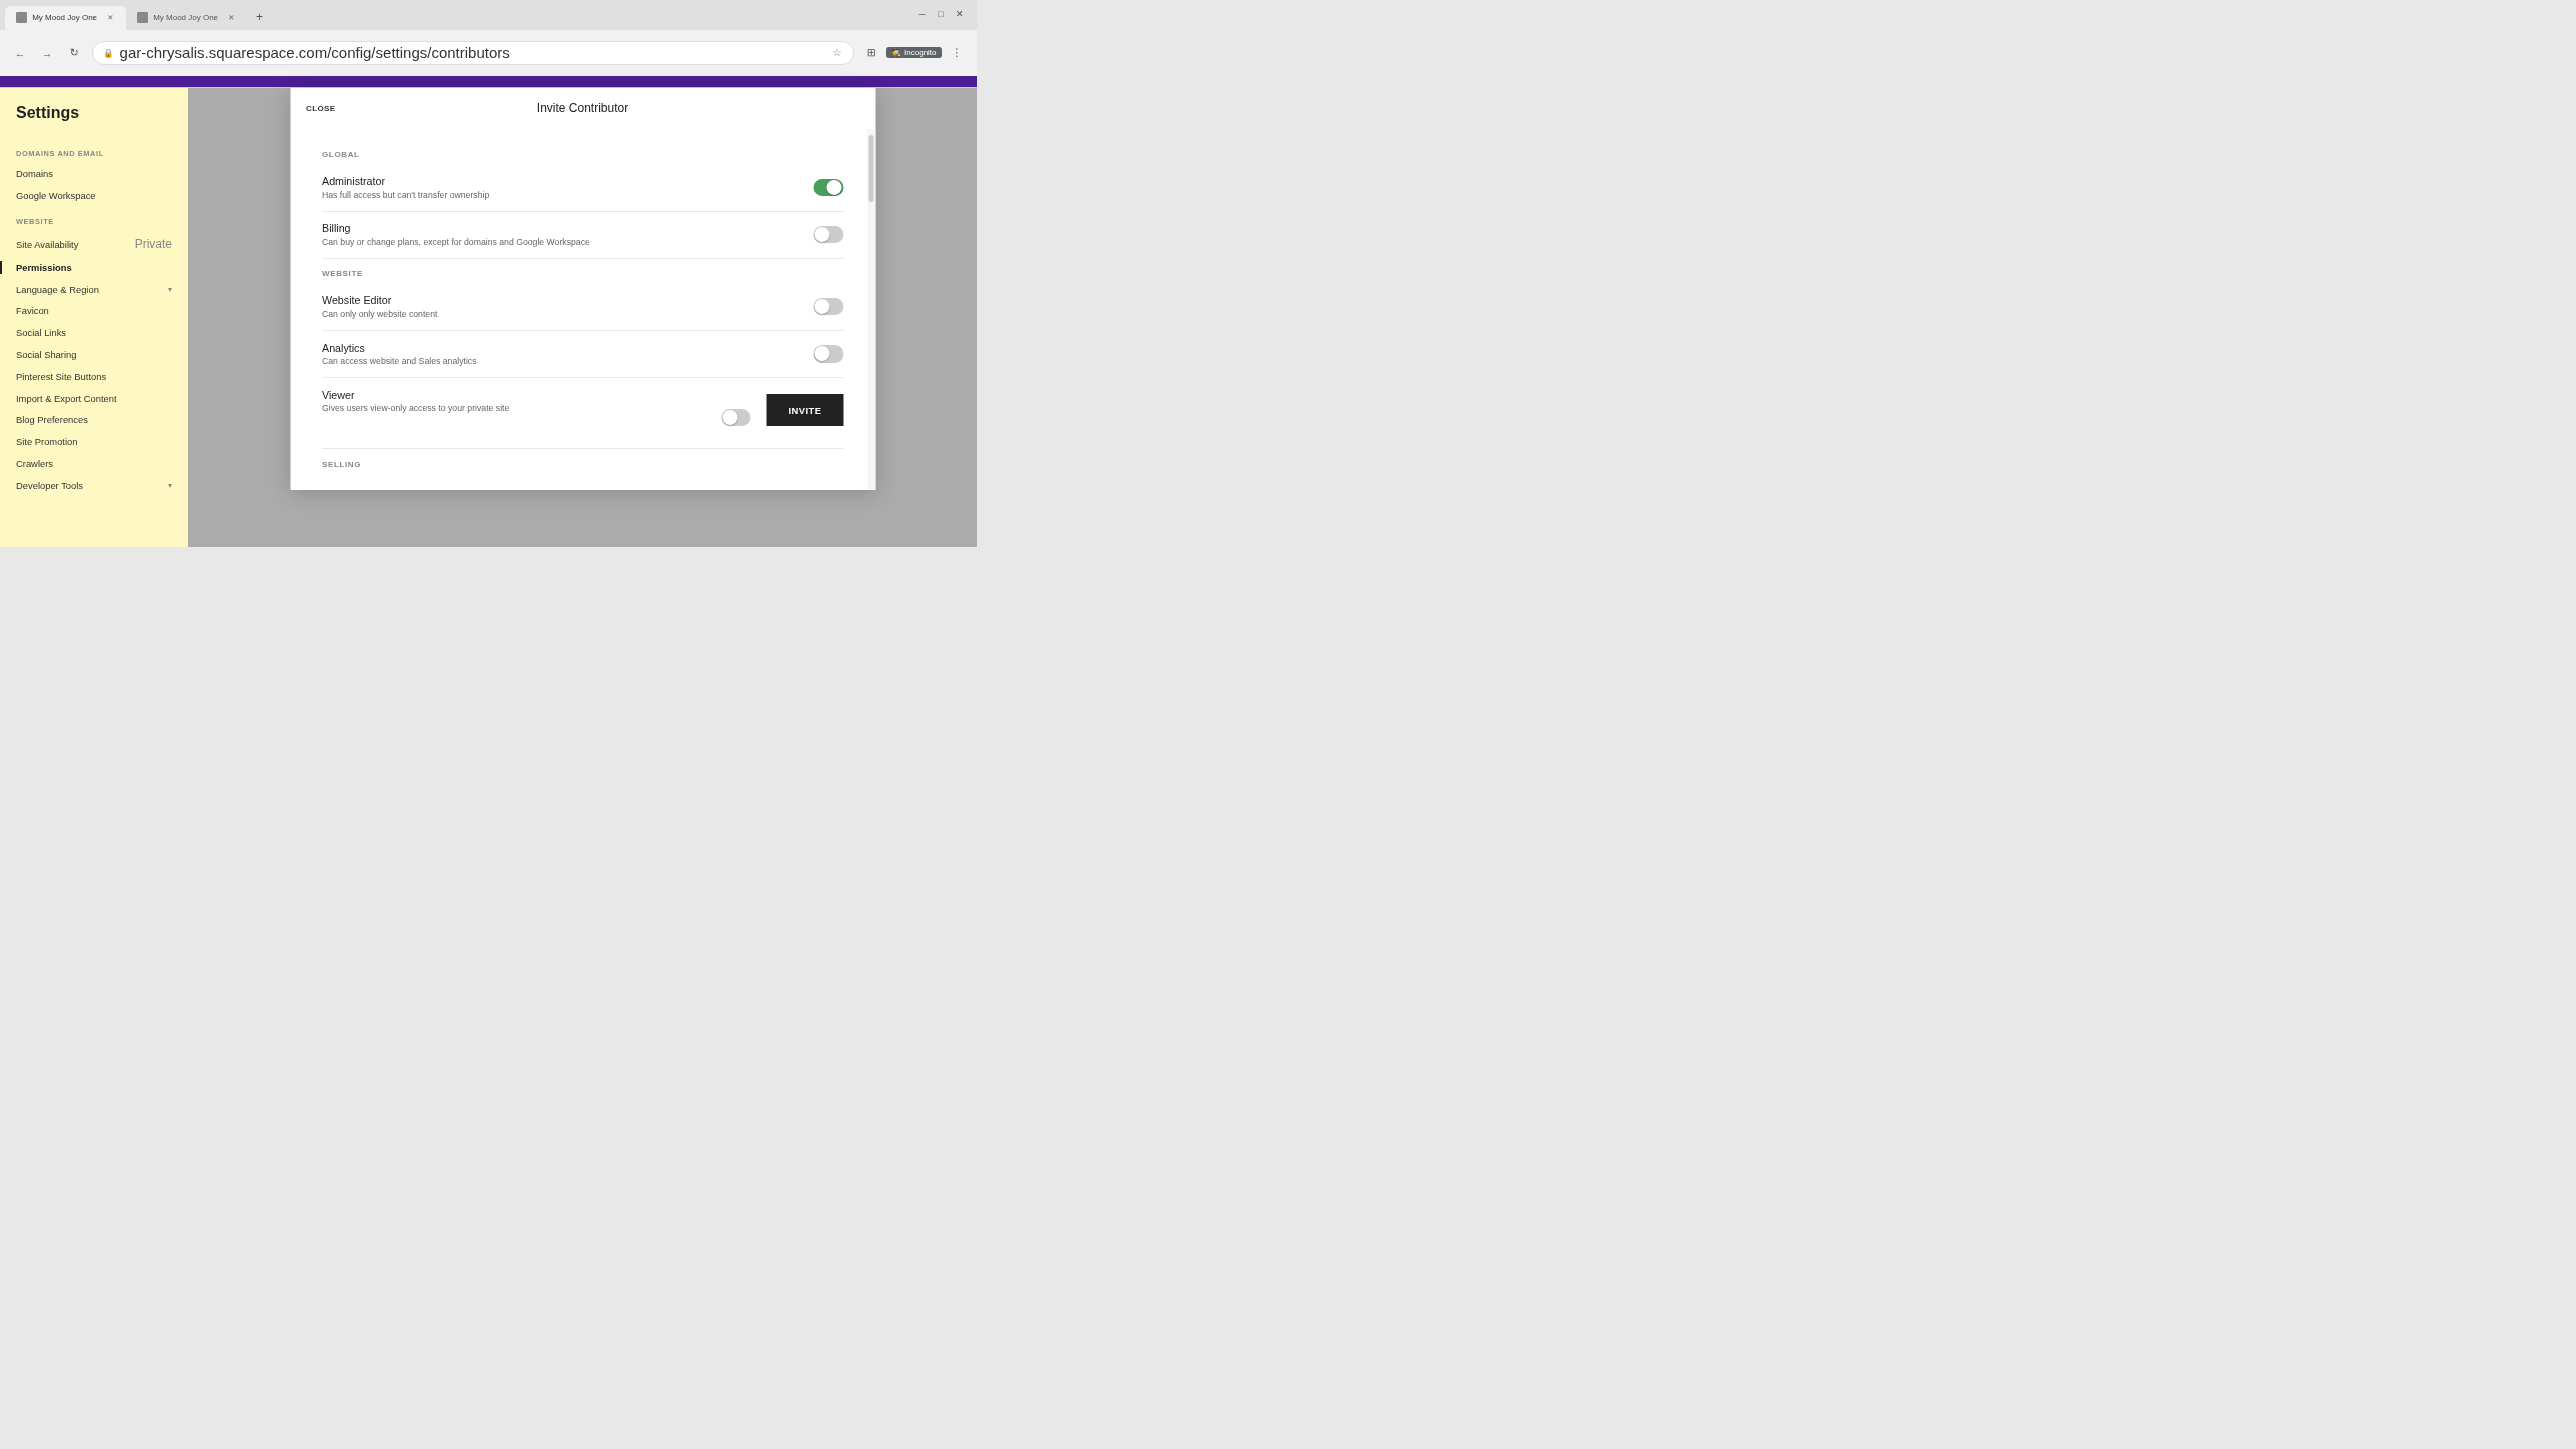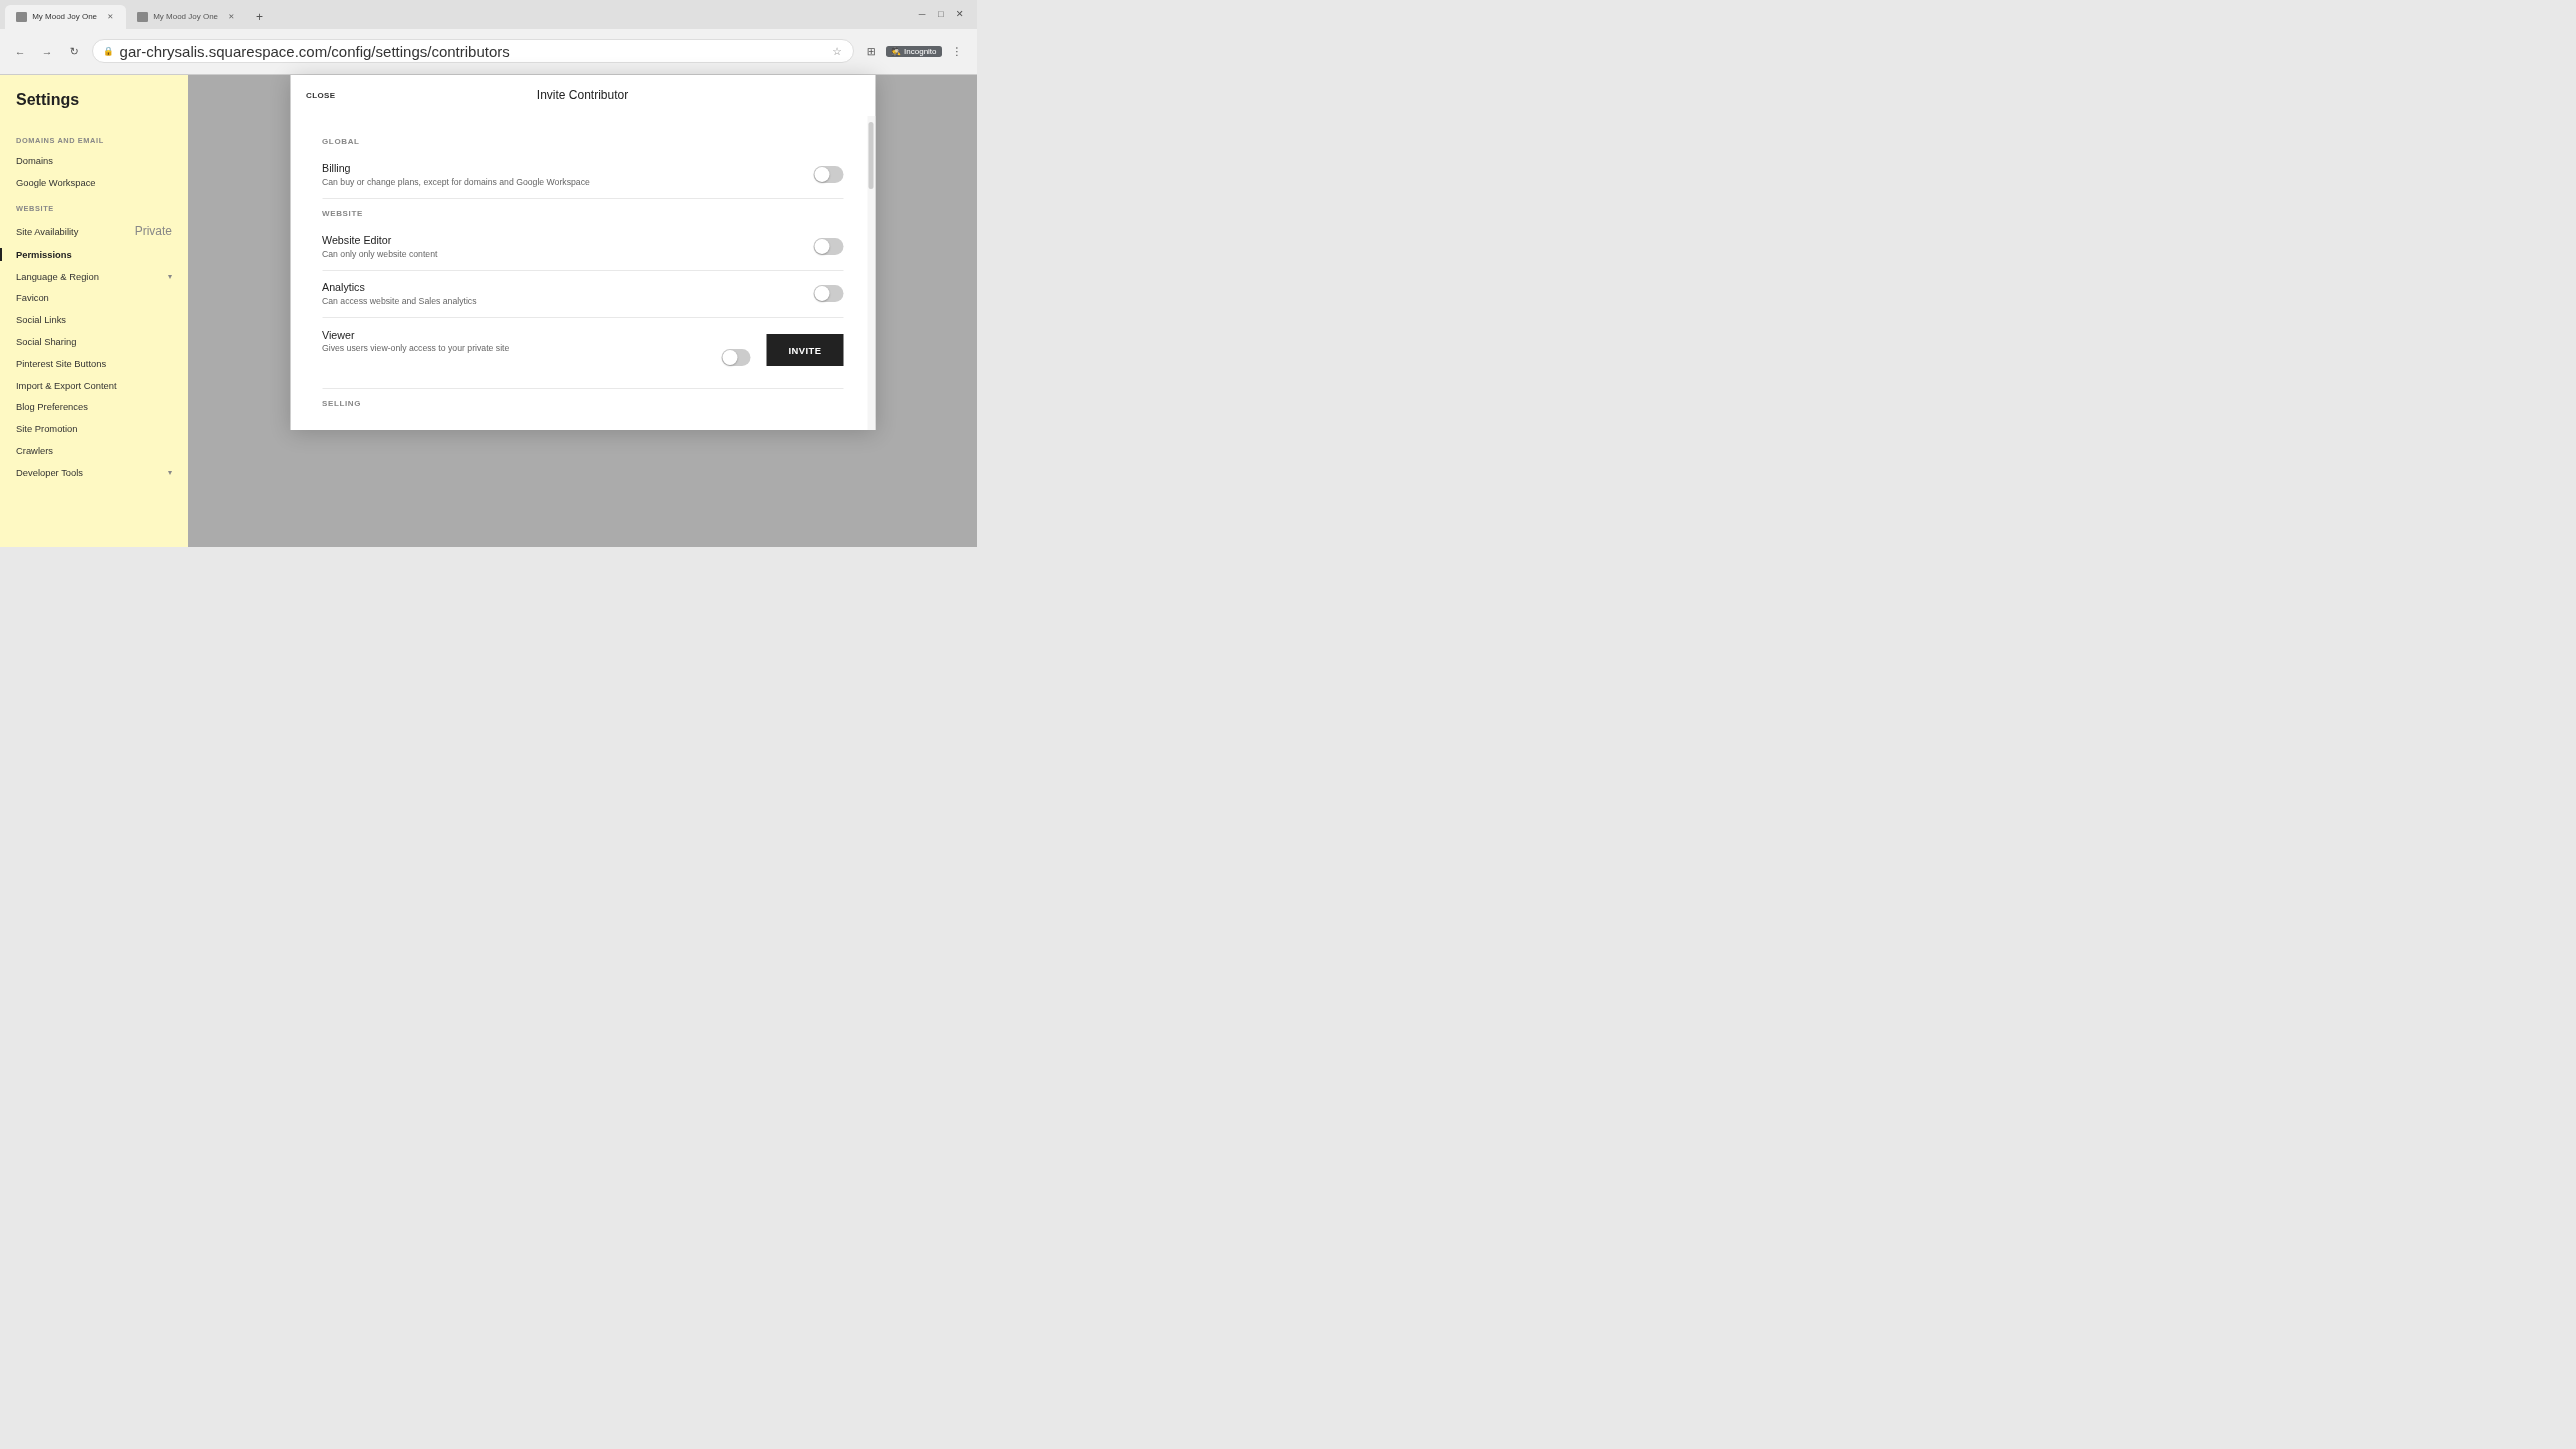--- a/index.html
+++ b/index.html
@@ -7,23 +7,23 @@
       font-family: -apple-system, BlinkMacSystemFont, 'Segoe UI', sans-serif;
       background: #e8e8e8;
       width: 977px;
       height: 547px;
       overflow: hidden;
       position: relative;
     }
 
     
     .browser-chrome {
-      background: #a21caf;
+      background: #4c1d95;
       width: 100%;
-      height: 75px;
+      height: 88px;
       display: flex;
       flex-direction: column;
       border-bottom: 0.7px solid #ccc;
     }
     .tab-bar {
       display: flex;
       align-items: flex-end;
       height: 29.5px;
       padding: 0 5.4px;
       background: #e0e0e0;
@@ -484,20 +484,29 @@
 
       <div class="modal-header">
         <span class="modal-close-btn">CLOSE</span>
         <span class="modal-title">Invite Contributor</span>
       </div>
 
       <div class="modal-body" style="position:relative;">
 
         <div class="section-header">GLOBAL</div>
 
+        <div class="permission-row">
+          <div class="permission-info">
+            <div class="permission-name">Administrator</div>
+            <div class="permission-desc">Has full access but can't transfer ownership</div>
+          </div>
+          <div class="toggle on">
+            <div class="toggle-knob"></div>
+          </div>
+        </div>
 
         <div class="permission-row">
           <div class="permission-info">
             <div class="permission-name">Billing</div>
             <div class="permission-desc">Can buy or change plans, except for domains and Google Workspace</div>
           </div>
           <div class="toggle">
             <div class="toggle-knob"></div>
           </div>
         </div>

